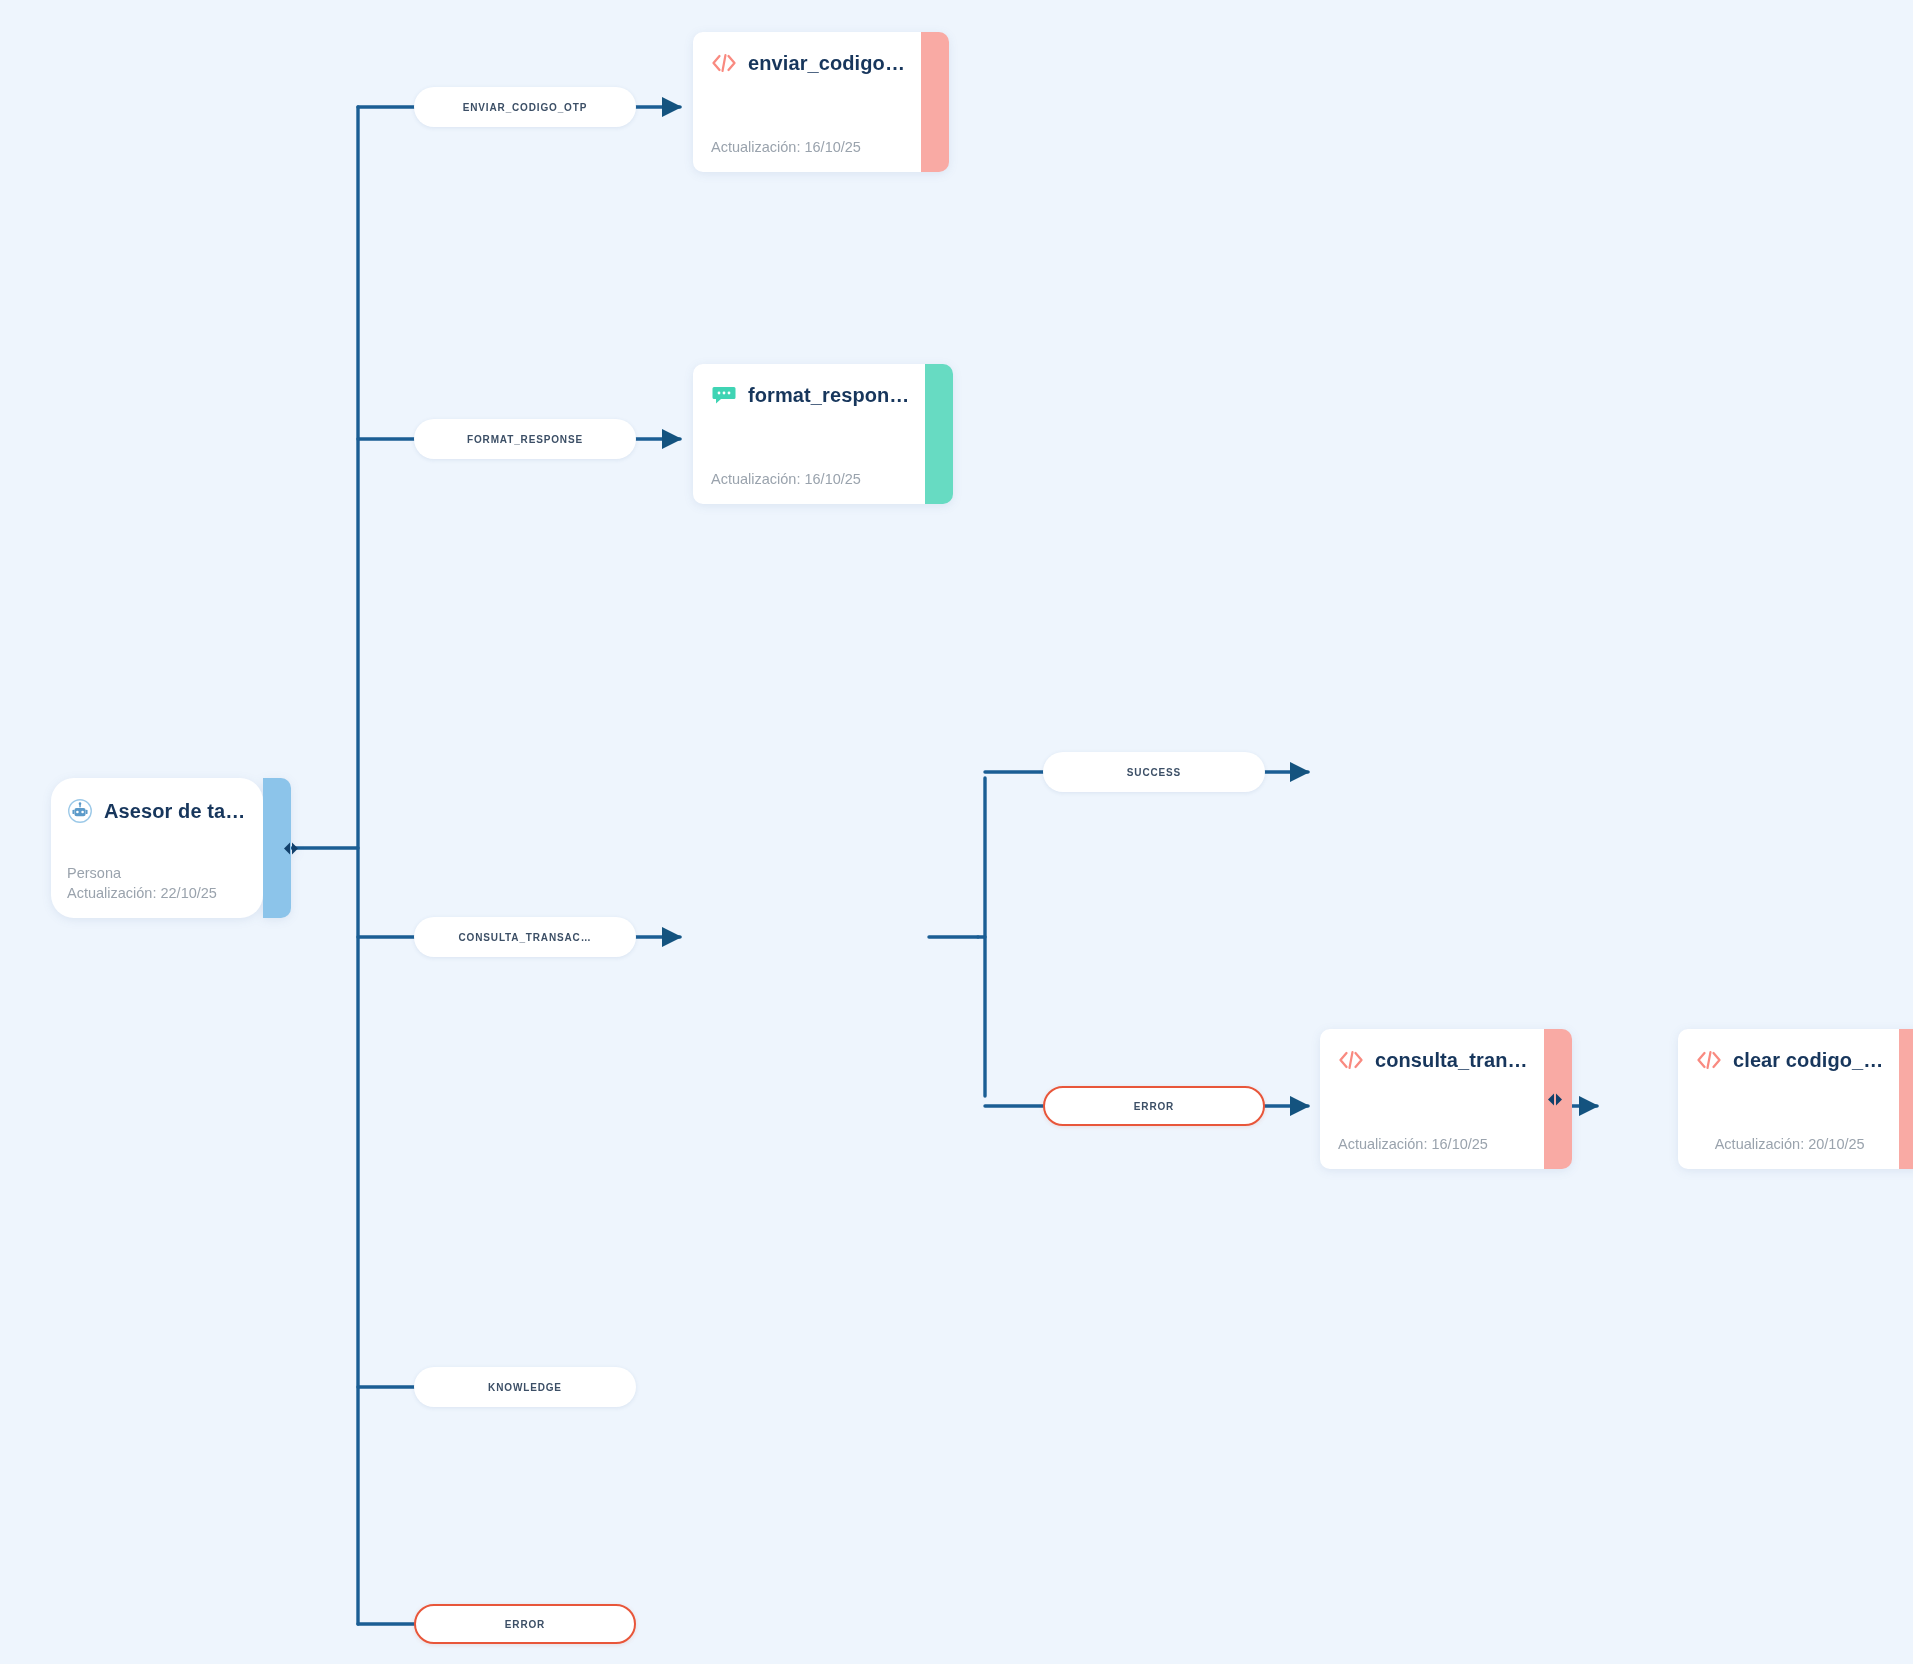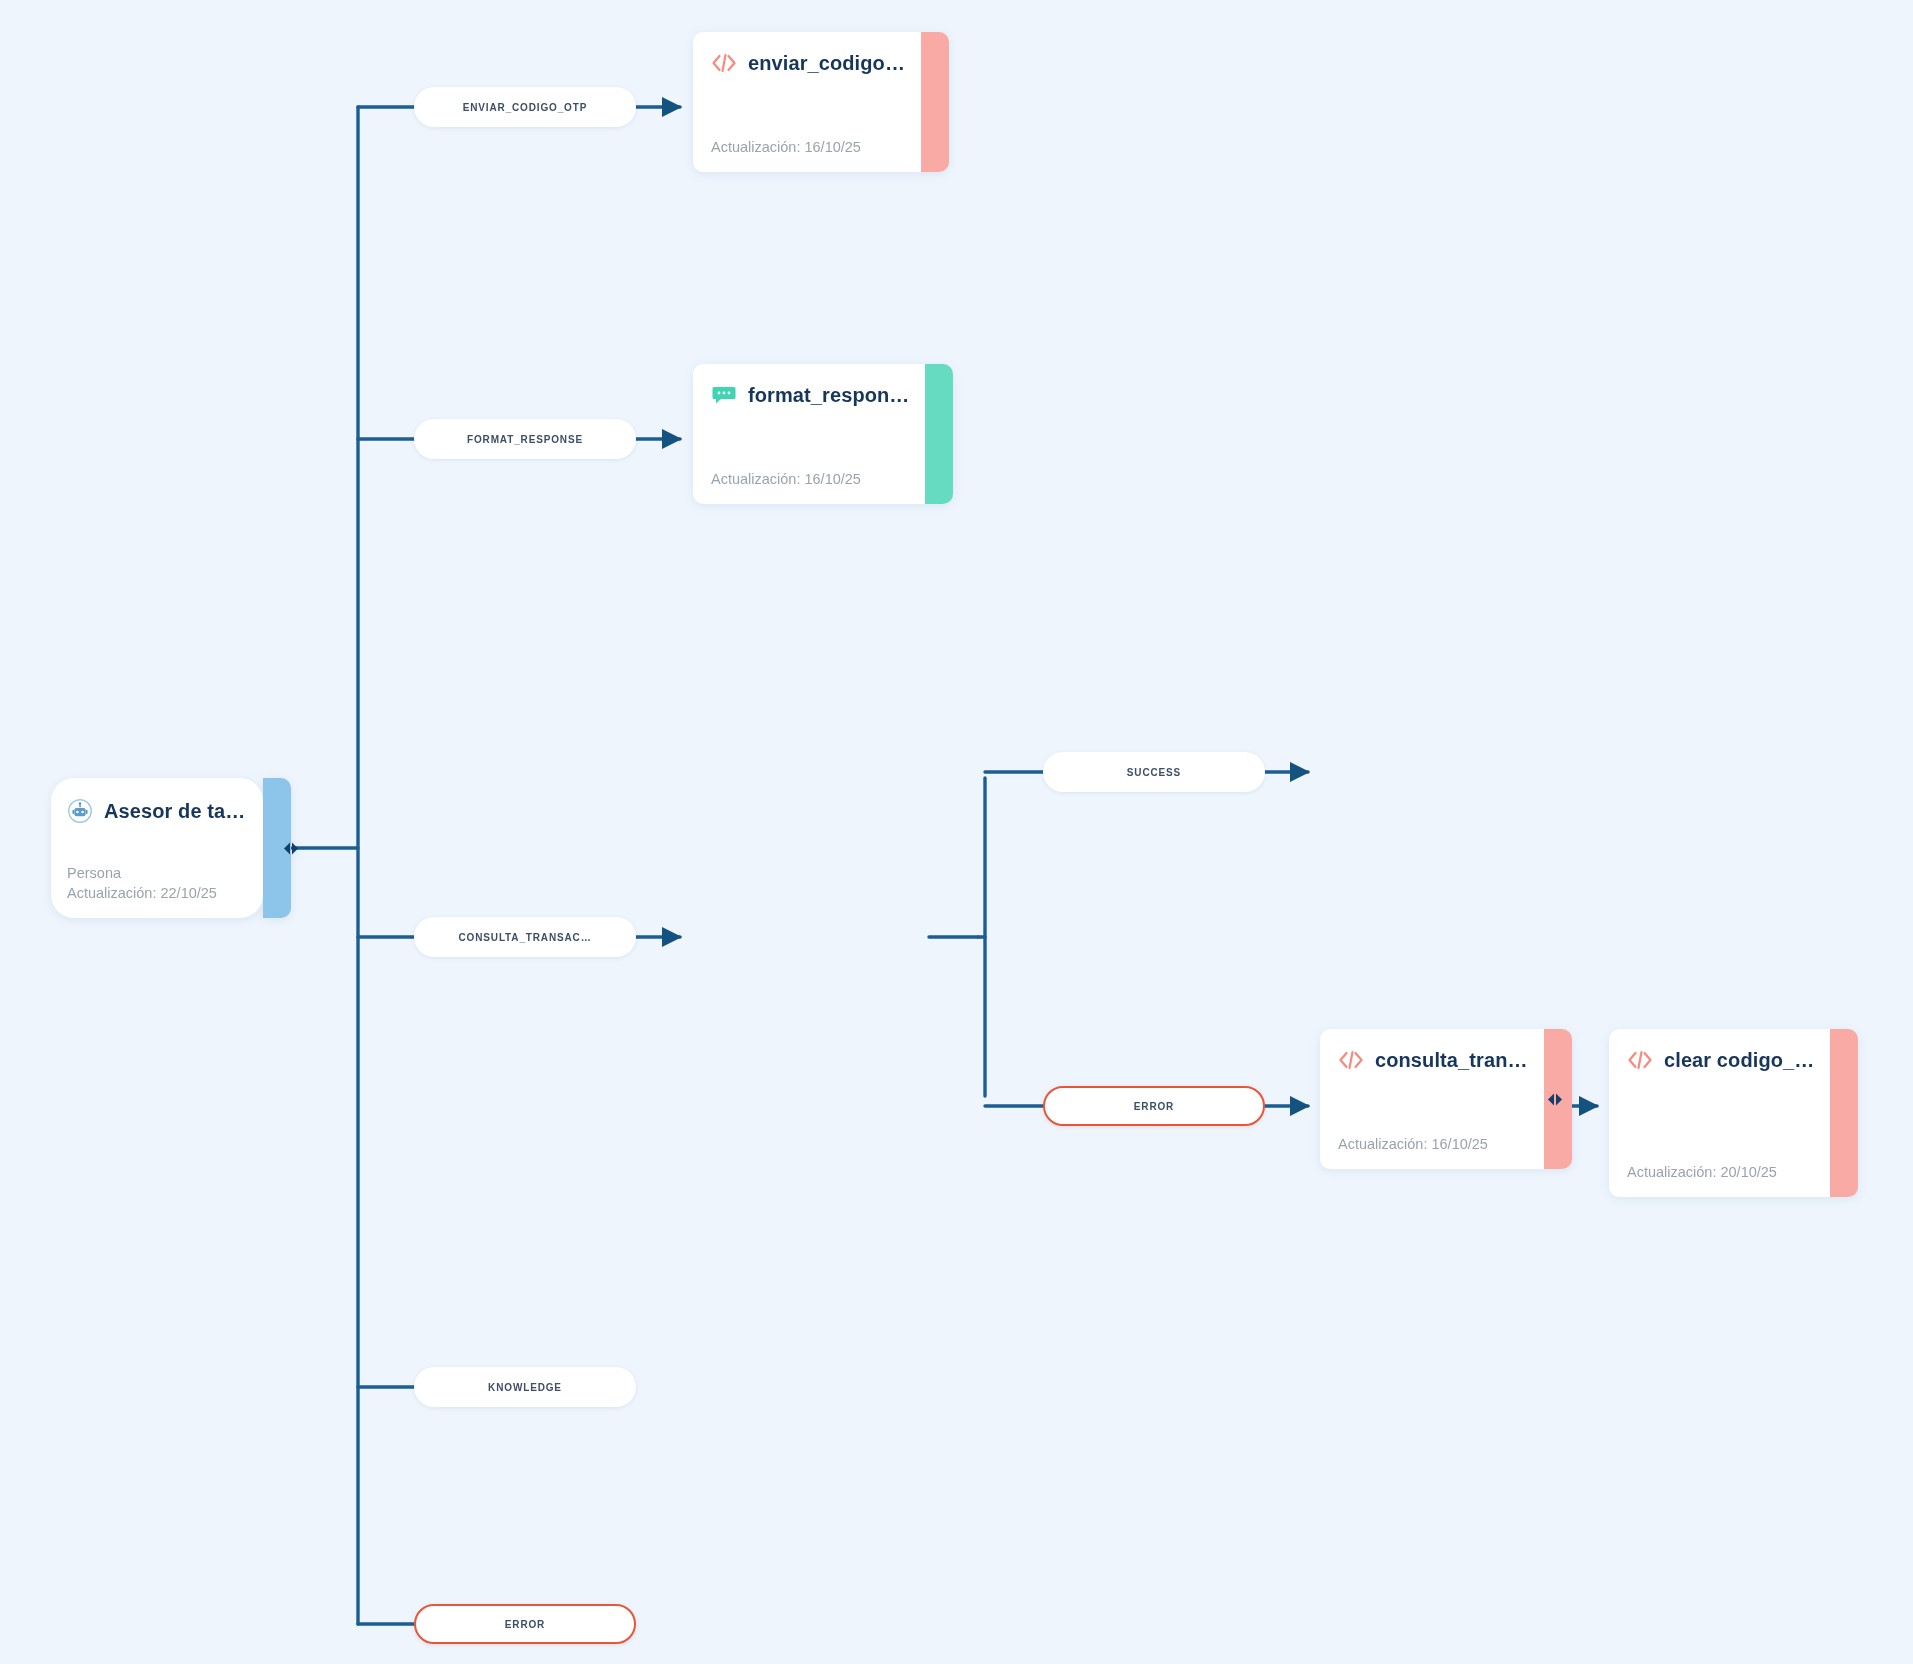--- a/index.html
+++ b/index.html
@@ -251,21 +251,21 @@
     <div class="node-accent" style="background:#f9aaa4;">
       <span class="handle">
         <svg width="18" height="14" viewBox="0 0 18 14">
           <path d="M8 1 L2 7 L8 13 Z" fill="#12406b"></path>
           <path d="M10 1 L16 7 L10 13 Z" fill="#12406b"></path>
         </svg>
       </span>
     </div>
   </div>
 
-  <div class="node" style="left:1609px; top:1029px; width:235px; height:168px;">
+  <div class="node" style="left:1678px; top:1029px; width:235px; height:140px;text-align:center;">
     <div class="node-body">
       <div class="node-head">
         <span class="node-icon">
           <svg width="26" height="22" viewBox="0 0 26 22">
             <path d="M8.5 4 L2.5 11 L8.5 18" fill="none" stroke="#f98a80" stroke-width="2.3" stroke-linecap="round" stroke-linejoin="round"></path>
             <path d="M17.5 4 L23.5 11 L17.5 18" fill="none" stroke="#f98a80" stroke-width="2.3" stroke-linecap="round" stroke-linejoin="round"></path>
             <path d="M14.5 3 L11.5 19" fill="none" stroke="#f98a80" stroke-width="2.2" stroke-linecap="round"></path>
           </svg>
         </span>
         <span class="node-title">clear codigo_…</span>

